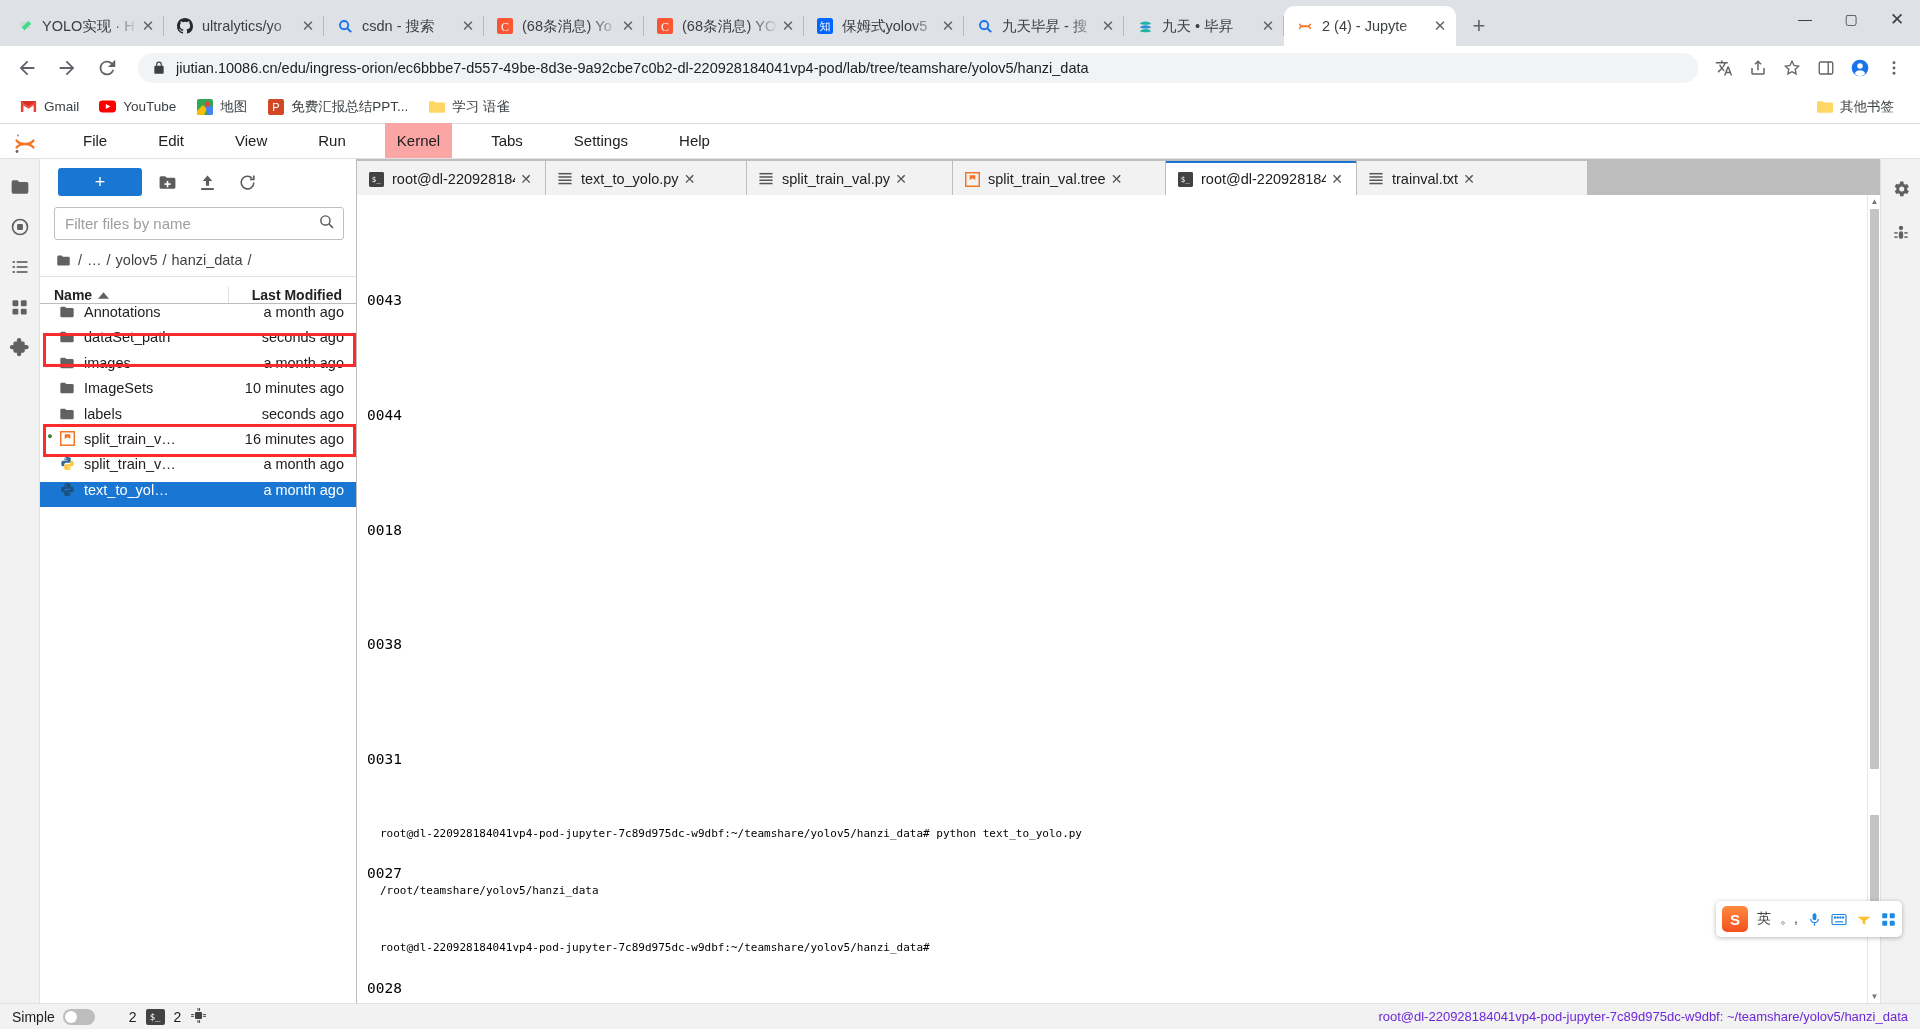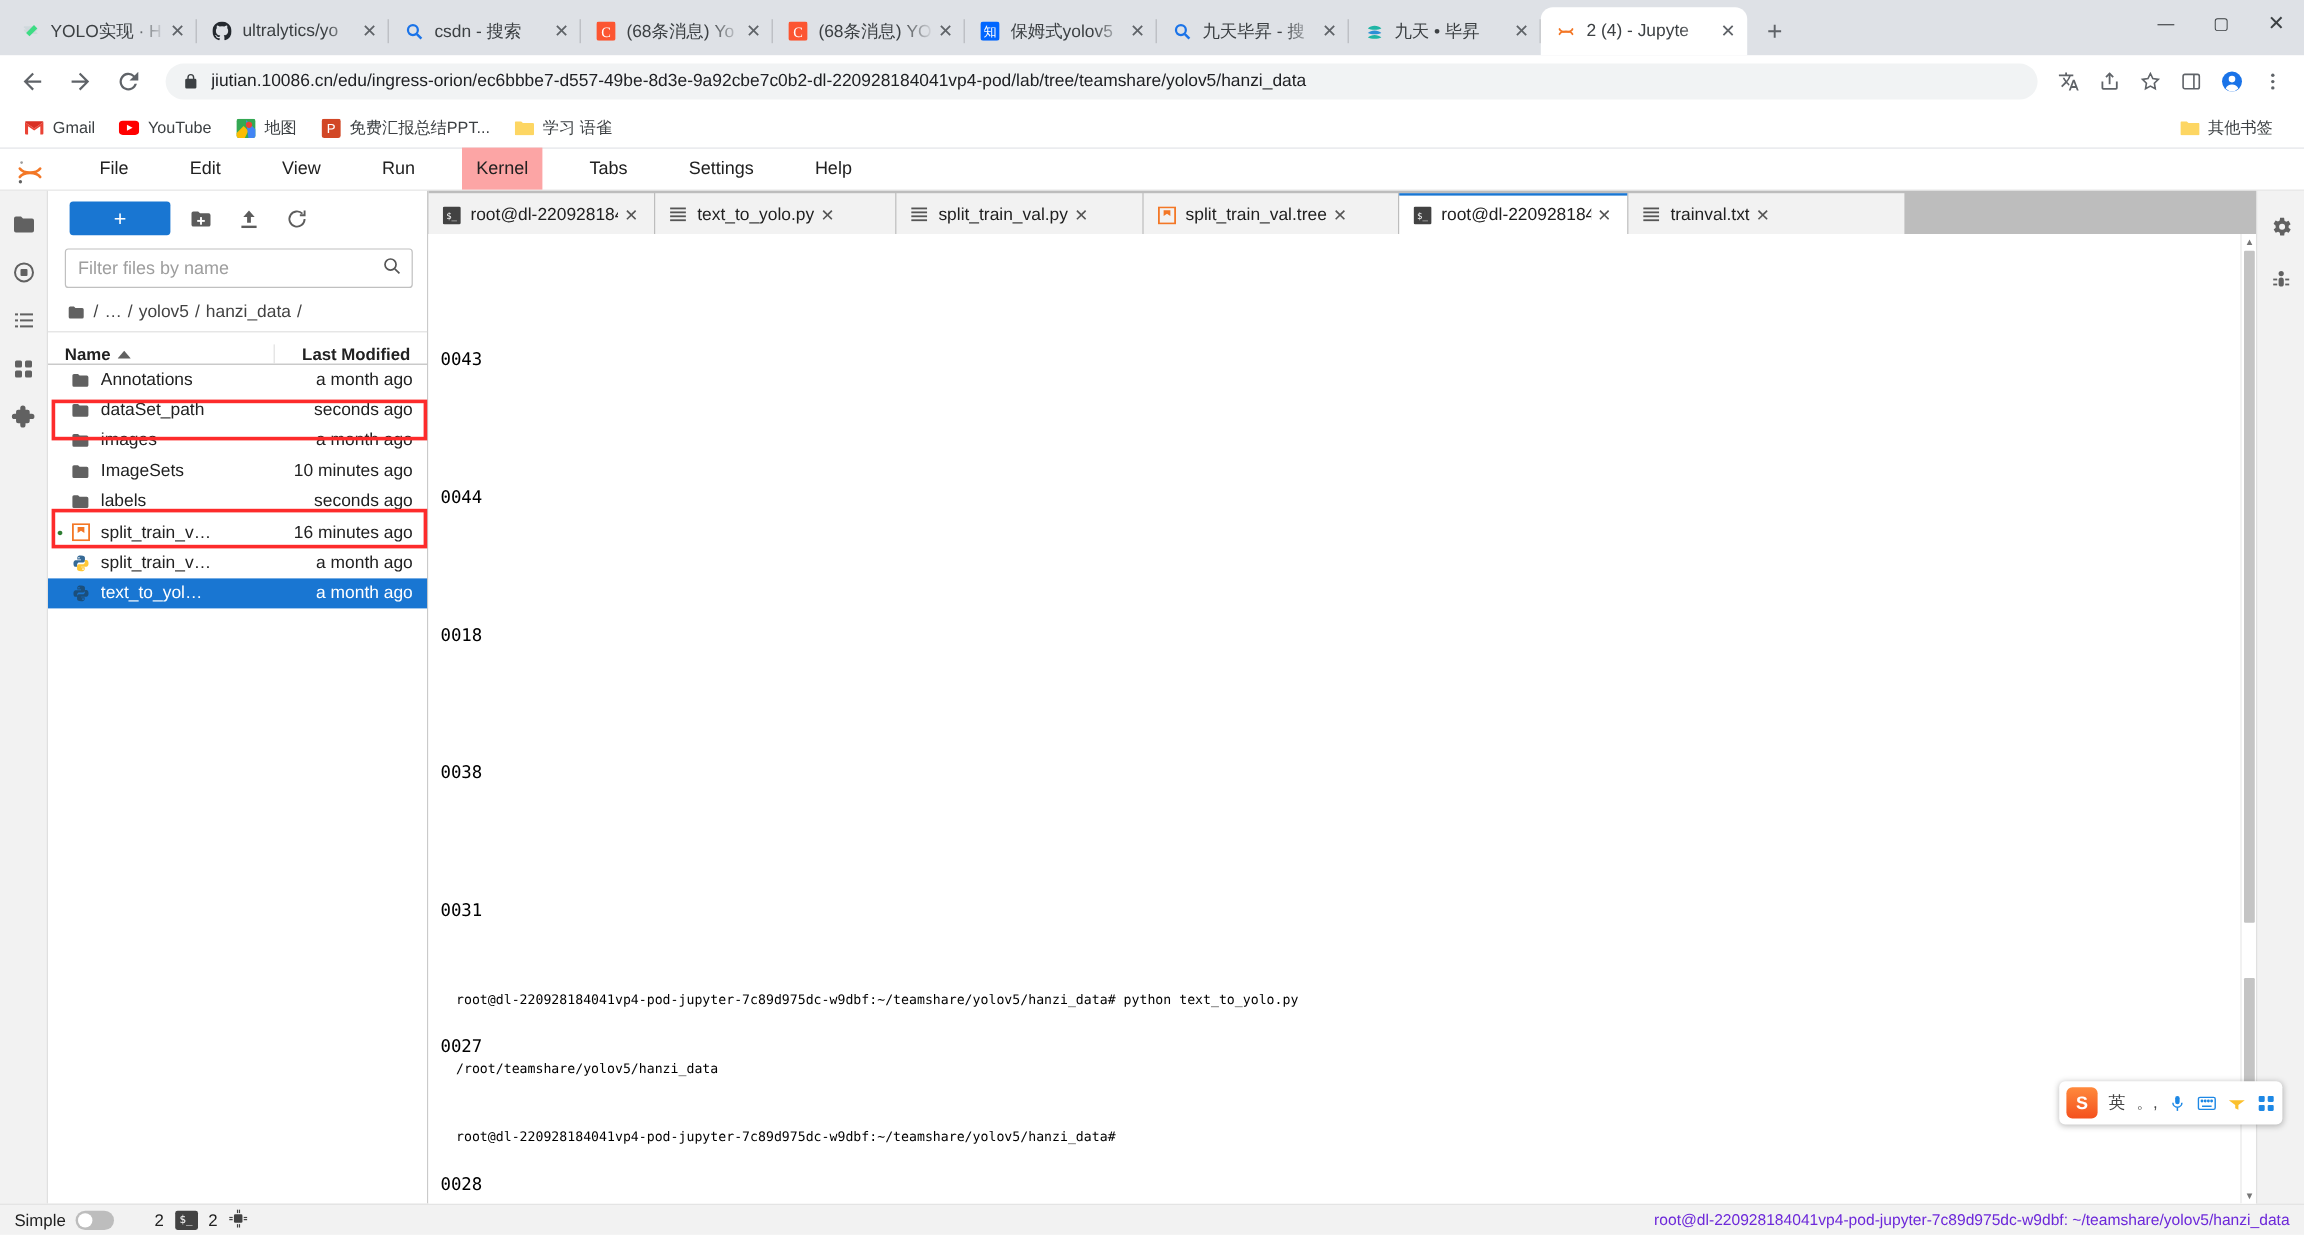--- a/index.html
+++ b/index.html
@@ -286,21 +286,21 @@
     align-items: flex-end;
     font-size: 14px;
     font-weight: bold;
     color: #212121;
   }
   .fb-header .col-name { flex: 1 1 auto; padding-left: 14px; display:flex; align-items:center; gap:6px;}
   .fb-header .col-mod { width: 128px; flex:0 0 128px; text-align: right; padding-right: 14px; border-left: 1px solid #e0e0e0;}
   .fb-list { flex: 1 1 auto; overflow: hidden; }
   .fb-row {
     display: flex;
-    align-items: center;
+    align-items: flex-start;
     height: 25.4px;
     font-size: 14.5px;
     color: #212121;
     position: relative;
   }
   .fb-row.selected { background: #1976d2; color: #fff; }
   .fb-row .r-dot {
     width: 12px; flex: 0 0 12px;
     display:flex; align-items:center; justify-content:center;
     font-size: 9px; color: #2e7d32;

